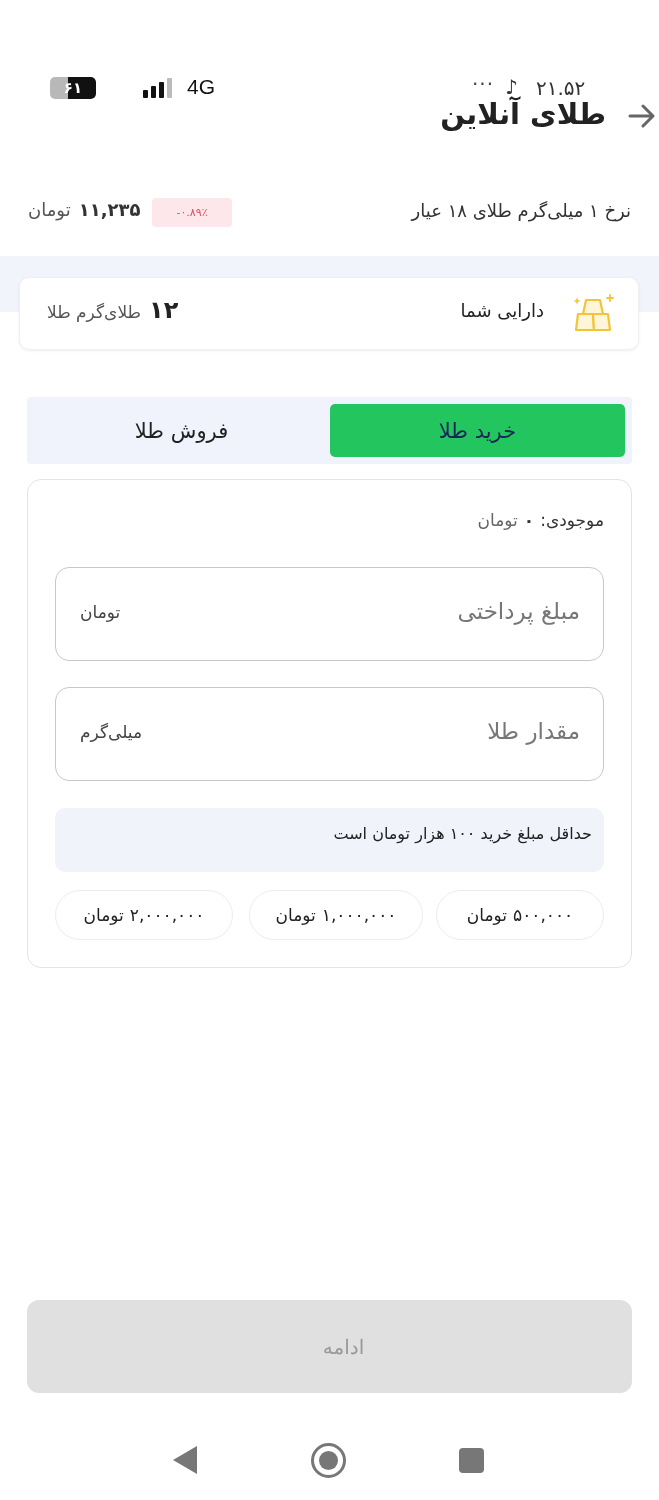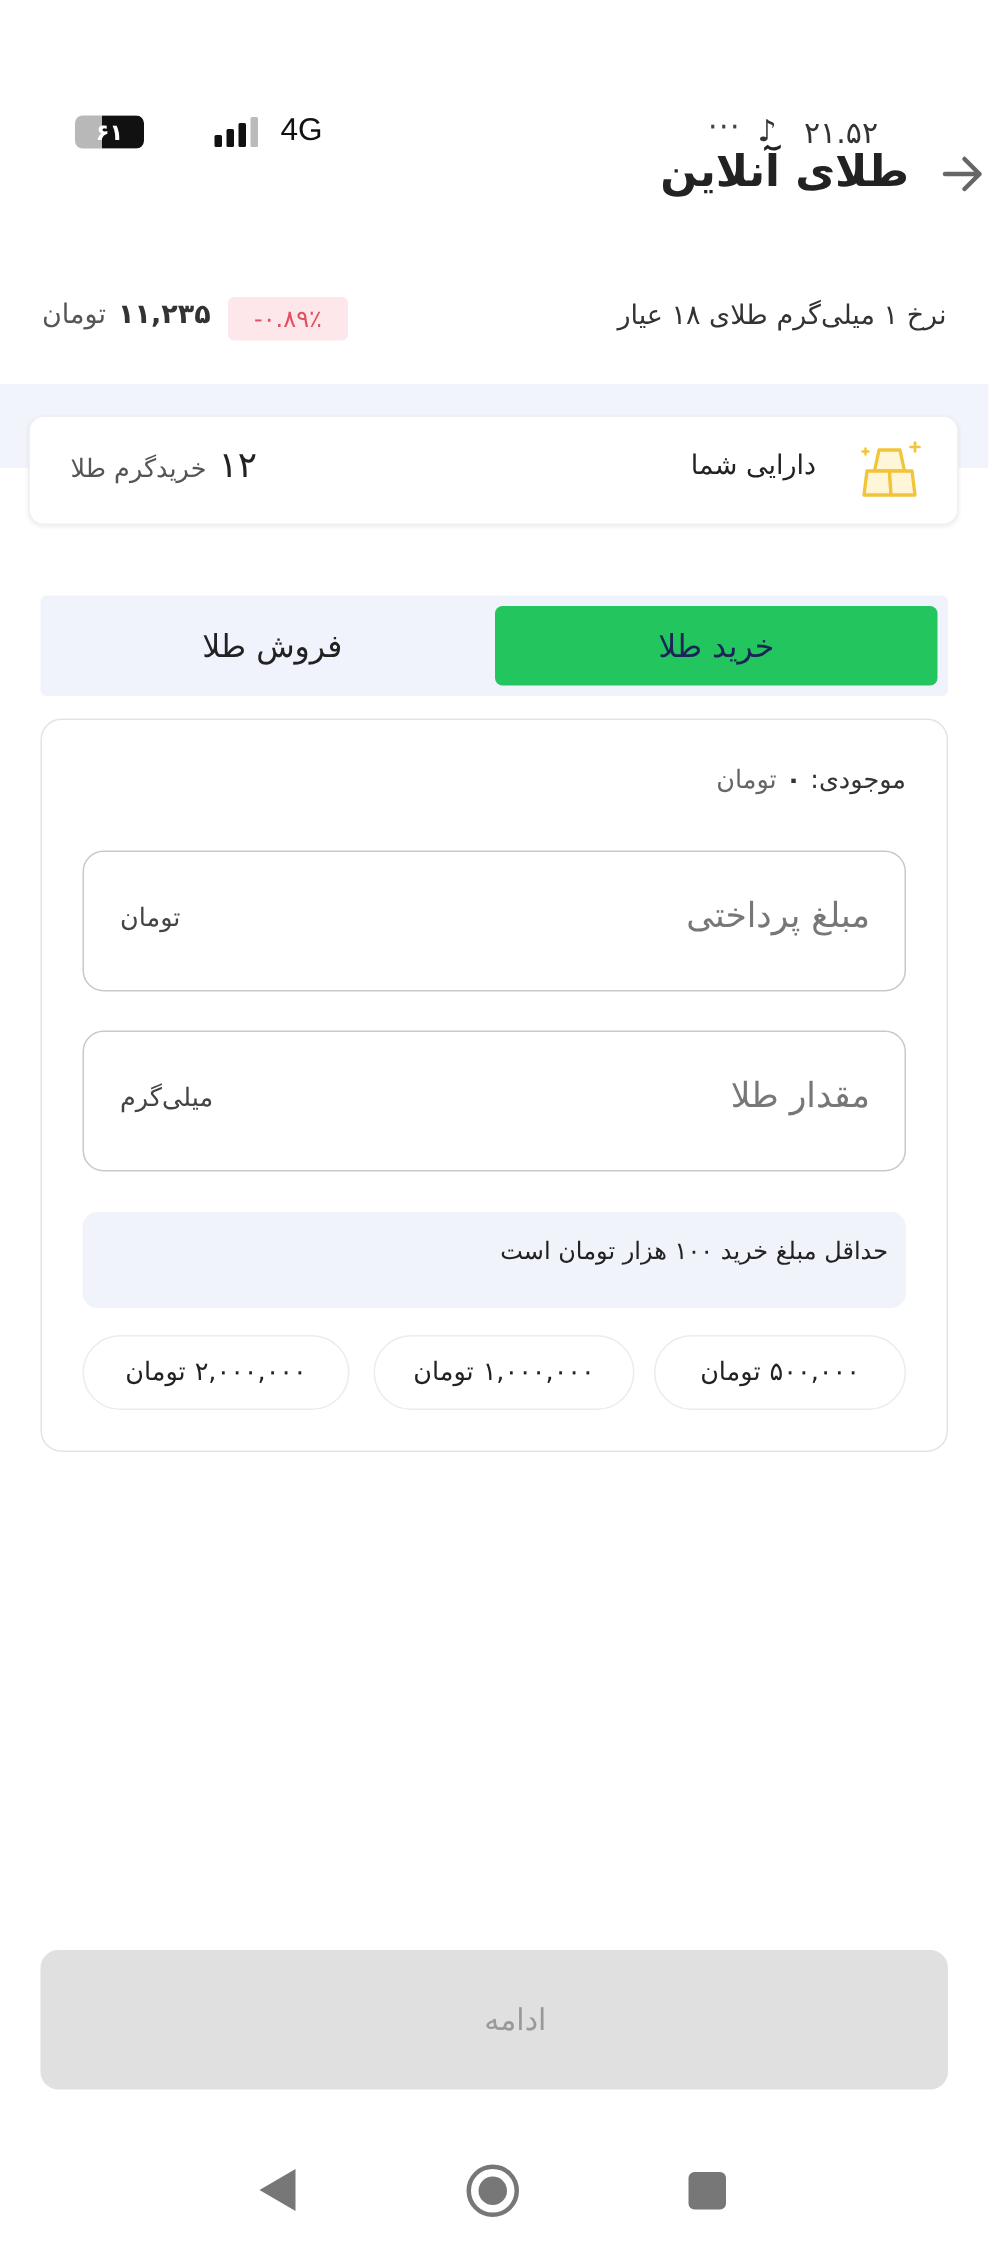--- a/index.html
+++ b/index.html
@@ -21,29 +21,29 @@
   
   .header { position: absolute; top: 85px; left: 0; width: 659px; height: 64px; direction: rtl; margin-left: 42px; }
   .back-btn { position: absolute; right: 42px; top: 14px; width: 34px; height: 34px; display: flex; align-items: center; justify-content: center; }
   .page-title { position: absolute; right: 95px; top: 12px; font-size: 29px; font-weight: bold; color: #222; }
 
   
   .rate-row { position: absolute; top: 190px; left: 0; width: 659px; height: 46px; direction: rtl; }
   .rate-label { position: absolute; right: 28px; top: 10px; font-size: 18px; color: #333; }
   .rate-price { position: absolute; left: 28px; top: 9px; font-size: 18px; color: #555; display: flex; gap: 8px; direction: rtl; }
   .rate-price .num { font-weight: bold; color: #333; }
-  .rate-change { position: absolute; left: 152px; top: 8px; width: 80px; height: 29px; background: #fde7ea; color: #e0505f; border-radius: 4px; font-size: 16px; display: flex; align-items: center; justify-content: center; direction: ltr; }
+  .rate-change { position: absolute; left: 152px; top: 8px; width: 80px; height: 29px; background: #fde7ea; color: #e0505f; border-radius: 4px; font-size: 11px; display: flex; align-items: center; justify-content: center; direction: ltr; }
 
   
   .band { position: absolute; top: 256px; left: 0; width: 659px; height: 56px; background: #f2f4fb; }
   .assets-card { position: absolute; top: 277px; left: 19px; width: 620px; height: 73px; background: #fff; border-radius: 10px; box-shadow: 0 1px 3px rgba(0,0,0,0.07); border: 1px solid #eef0f4; direction: rtl; }
   .gold-icon { position: absolute; right: 22px; top: 16px; width: 44px; height: 40px; }
   .assets-label { position: absolute; right: 94px; top: 22px; font-size: 18px; color: #222; }
   .assets-value { position: absolute; left: 27px; top: 18px; display: flex; align-items: baseline; gap: 8px; direction: rtl; }
-  .assets-value .num { font-size: 24px; font-weight: normal; color: #222; }
+  .assets-value .num { font-size: 24px; font-weight: bold; color: #222; }
   .assets-value .unit { font-size: 17px; color: #555; }
 
   
   .tabs { position: absolute; top: 397px; left: 27px; width: 605px; height: 67px; background: #f1f3fc; border-radius: 4px; direction: rtl; }
   .tab { position: absolute; top: 7px; height: 53px; width: 295px; display: flex; align-items: center; justify-content: center; font-size: 21px; border-radius: 5px; }
   .tab.active { right: 7px; background: #22c55e; color: #1a2456; }
   .tab.inactive { left: 7px; color: #222; }
 
   
   .form-card { position: absolute; top: 479px; left: 27px; width: 605px; height: 489px; border: 1px solid #e3e3e6; border-radius: 14px; background: #fff; direction: rtl; }
@@ -117,21 +117,21 @@
   <svg class="gold-icon" viewBox="0 0 44 40">
     <path d="M14 6 L28 6 L31 20 L11 20 Z" fill="#fff6d9" stroke="#f2c43a" stroke-width="2.2" stroke-linejoin="round"></path>
     <path d="M6 20 L21 20 L22 36 L4 36 Z" fill="#fff6d9" stroke="#f2c43a" stroke-width="2.2" stroke-linejoin="round"></path>
     <path d="M21 20 L36 20 L38 36 L22 36 Z" fill="#fff6d9" stroke="#f2c43a" stroke-width="2.2" stroke-linejoin="round"></path>
     <path d="M38 1 V7 M35 4 H41" stroke="#f2c43a" stroke-width="1.8" stroke-linecap="round"></path>
     <path d="M5 5 V9 M3 7 H7" stroke="#f2c43a" stroke-width="1.6" stroke-linecap="round"></path>
   </svg>
   <div class="assets-label">دارایی شما</div>
   <div class="assets-value">
     <span class="num">۱۲</span>
-    <span class="unit">خرید‌گرم طلا</span>
+    <span class="unit">طلای‌گرم طلا</span>
   </div>
 </div>
 
 <div class="tabs">
   <div class="tab active">خرید طلا</div>
   <div class="tab inactive">فروش طلا</div>
 </div>
 
 <div class="form-card">
   <div class="balance">

